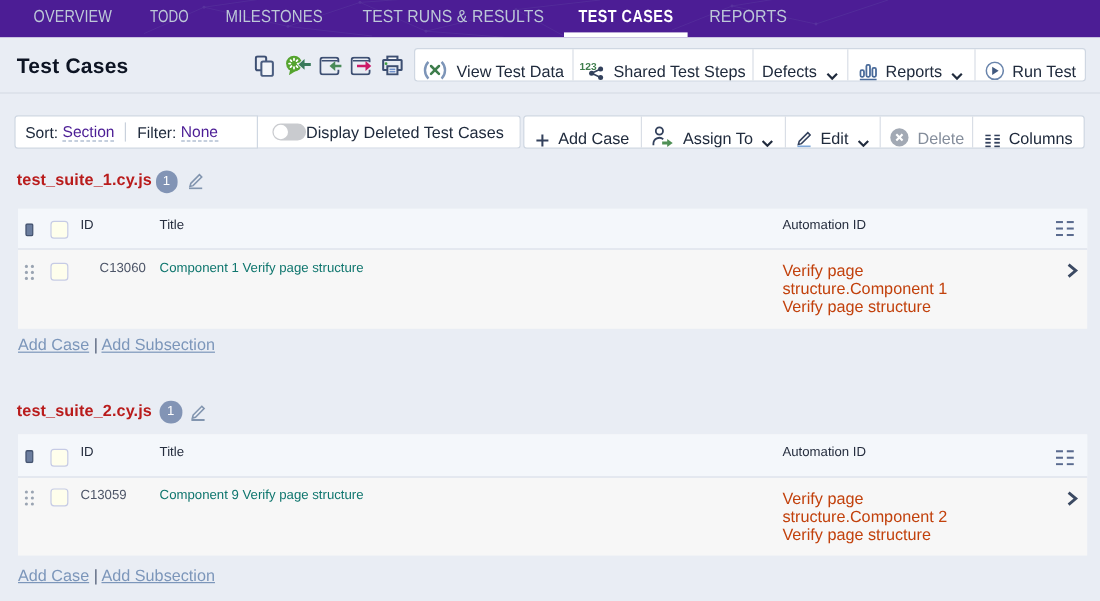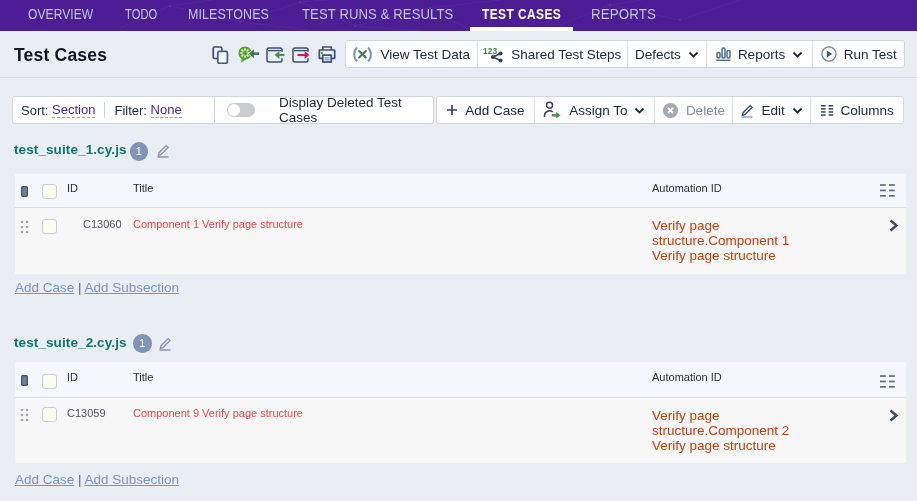--- a/index.html
+++ b/index.html
@@ -8,39 +8,39 @@
 .abs{position:absolute}
 
 #nav{position:absolute;left:0;top:0;width:917px;height:31px;background:#4c1d95;overflow:hidden}
 .tab{position:absolute;top:0;height:31px;line-height:29px;color:#BDC8D8;font-size:14.5px;letter-spacing:.1px;font-weight:400;transform-origin:0 0;white-space:nowrap}
 .tab.active{color:#fff;font-weight:700;letter-spacing:.5px}
 #tabbar{position:absolute;left:470px;top:27px;width:103px;height:4px;background:#fff}
 
 h1{position:absolute;left:14px;top:45px;font-size:17.5px;font-weight:700;color:#0D1423;letter-spacing:.2px}
 .ico{position:absolute;top:46px}
 .btngroup{position:absolute;display:flex;background:#fff;border:1px solid #CFD7E2;border-radius:3px;color:#202B3D;font-size:13.5px}
-.btngroup .btn{display:flex;align-items:center;justify-content:center;border-left:1px solid #D9DEE6;gap:7px;white-space:nowrap}
+.btngroup .btn{display:flex;align-items:flex-end;justify-content:center;border-left:1px solid #D9DEE6;gap:7px;white-space:nowrap}
 .btngroup .btn:first-child{border-left:none}
 #grp1{left:345px;top:40px;width:560px;height:28px}
 #divider{position:absolute;left:0;top:77px;width:917px;height:1px;background:#D8DDE5}
 
 #grpA{left:12px;top:96px;width:203px;height:28px;align-items:center;display:flex;border-radius:3px 0 0 3px;font-size:13px}
 #grpB{left:215px;top:96px;width:219px;height:28px;align-items:center;display:flex;border-radius:0 3px 3px 0;border-left:none}
 #grpC{left:436px;top:96px;width:468px;height:28px}
 .dashlink{color:#4c1d95;border-bottom:1px dashed #8CA0BC;text-decoration:none}
 .sep{width:1px;height:16px;background:#C9D1DC;margin:0 9px}
 .toggle{width:28px;height:14px;border-radius:7px;background:#C9CBCF;position:relative;flex:none}
 .toggle::after{content:"";position:absolute;left:1px;top:1px;width:12px;height:12px;border-radius:50%;background:#fff}
 
-.sectitle{position:absolute;font-size:13.5px;font-weight:700;color:#0f766e;letter-spacing:.1px}
+.sectitle{position:absolute;font-size:13.5px;font-weight:700;color:#b91c1c;letter-spacing:.1px}
 .badge{position:absolute;width:18.5px;height:18.5px;border-radius:50%;background:#8294B5;color:#fff;font-size:11px;text-align:center;line-height:18.5px}
 .table{position:absolute;left:15px;width:891px;background:#F7F7F7}
 .thead{position:absolute;left:0;top:0;width:100%;background:#F4F7FB;border-bottom:1px solid #D9DEE8}
 .cell{position:absolute;white-space:nowrap;font-size:11px;color:#262E3F}
-.rowlink{color:#ef4444}
+.rowlink{color:#0f766e}
 .idtxt{color:#4D5568}
 .auto{position:absolute;width:152px;font-size:13.5px;line-height:15.4px;color:#c2410c}
 .addlinks{position:absolute;font-size:13.5px;color:#55617A}
 .addlinks a{color:#7C96BA;text-decoration:underline}
 .checkbox{position:absolute;width:15px;height:15px;background:#FEFEEC;border:1px solid #C6CBE5;border-radius:3px}
 </style>
 </head>
 <body>
 <div id="root">
 
@@ -162,50 +162,50 @@
 
   <div class="btngroup" id="grpA">
     <span style="margin-left:8px">Sort:&nbsp;</span>
       <a class="dashlink" href="#">Section</a>
     <span class="sep"></span>
     <span>Filter:&nbsp;</span>
       <a class="dashlink" href="#">None</a>
   </div>
   <div class="btngroup" id="grpB">
     <span class="toggle" style="margin-left:12px"></span>
-    <span style="margin-left:24px">Display Deleted Test Cases</span>
+    <span style="margin-left:0">Display Deleted Test Cases</span>
   </div>
   <div class="btngroup" id="grpC">
     <div class="btn" style="width:97px"><svg width="12" height="12" viewBox="0 0 12 12">
           <path d="M6,1 V11 M1,6 H11" stroke="#33415C" stroke-width="1.7" fill="none"></path>
         </svg>Add Case</div>
     <div class="btn" style="width:121px">
       <svg width="19" height="18" viewBox="0 0 19 18">
           <circle cx="6.5" cy="4.2" r="3" stroke="#33415C" stroke-width="1.5" fill="none"></circle>
           <path d="M1.5,16 v-1.2 a5,5 0 0 1 8.2,-3.8" stroke="#33415C" stroke-width="1.5" fill="none"></path>
           <path d="M8.8,14.2 H13.5" stroke="#4E8F54" stroke-width="2.6" fill="none"></path>
           <path d="M13,10.8 L17.6,14.2 L13,17.6 Z" fill="#4E8F54"></path>
         </svg>
       Assign To<svg width="11" height="7" viewBox="0 0 11 7">
           <path d="M1.5,1.5 L5.5,5.5 L9.5,1.5" stroke="#202B3D" stroke-width="1.8" fill="none"></path>
         </svg></div>
+    <div class="btn" style="width:79px">
+      <svg width="14" height="15" viewBox="0 0 14 15">
+          <path d="M3,9.8 L10.2,2.6 l1.9,1.9 L4.9,11.7 l-2.6,.7 Z" stroke="#33415C" stroke-width="1.3" fill="none"></path>
+          <path d="M1.5,14 H12.5" stroke="#7FA8D9" stroke-width="1.5"></path>
+        </svg>
+      Edit<svg width="11" height="7" viewBox="0 0 11 7">
+          <path d="M1.5,1.5 L5.5,5.5 L9.5,1.5" stroke="#202B3D" stroke-width="1.8" fill="none"></path>
+        </svg></div>
     <div class="btn" style="width:78px;color:#858E9C">
       <svg width="17" height="17" viewBox="0 0 17 17">
           <circle cx="8.5" cy="8.5" r="7.6" fill="#A2A9B4"></circle>
           <path d="M5.9,5.9 L11.1,11.1 M11.1,5.9 L5.9,11.1" stroke="#fff" stroke-width="1.8"></path>
         </svg>
       Delete</div>
-    <div class="btn" style="width:79px">
-      <svg width="14" height="15" viewBox="0 0 14 15">
-          <path d="M3,9.8 L10.2,2.6 l1.9,1.9 L4.9,11.7 l-2.6,.7 Z" stroke="#33415C" stroke-width="1.3" fill="none"></path>
-          <path d="M1.5,14 H12.5" stroke="#7FA8D9" stroke-width="1.5"></path>
-        </svg>
-      Edit<svg width="11" height="7" viewBox="0 0 11 7">
-          <path d="M1.5,1.5 L5.5,5.5 L9.5,1.5" stroke="#202B3D" stroke-width="1.8" fill="none"></path>
-        </svg></div>
     <div class="btn" style="width:93px">
       <svg width="13" height="11" viewBox="0 0 13 11">
           <g fill="#33415C">
             <rect x="0" y="0" width="4.6" height="1.5"></rect>
             <rect x="7.6" y="0" width="4.6" height="1.5"></rect>
             <rect x="0" y="3.1" width="4.6" height="1.5"></rect>
             <rect x="7.6" y="3.1" width="4.6" height="1.5"></rect>
             <rect x="0" y="6.2" width="4.6" height="1.5"></rect>
             <rect x="7.6" y="6.2" width="4.6" height="1.5"></rect>
             <rect x="0" y="9.3" width="4.6" height="1.5"></rect>

